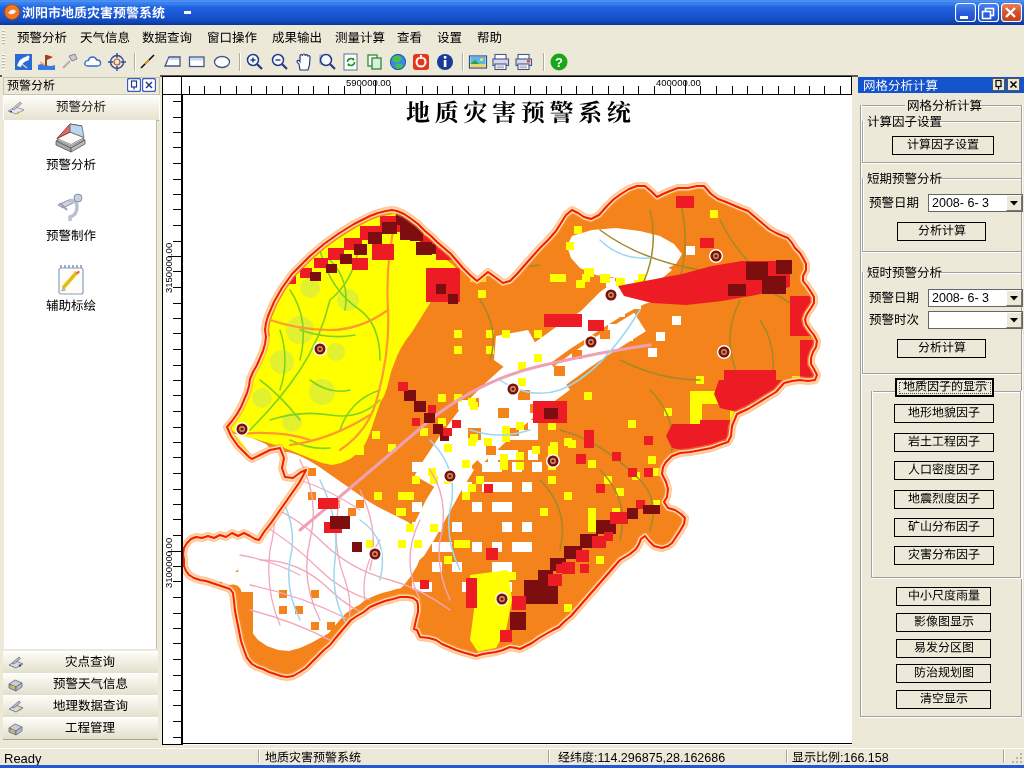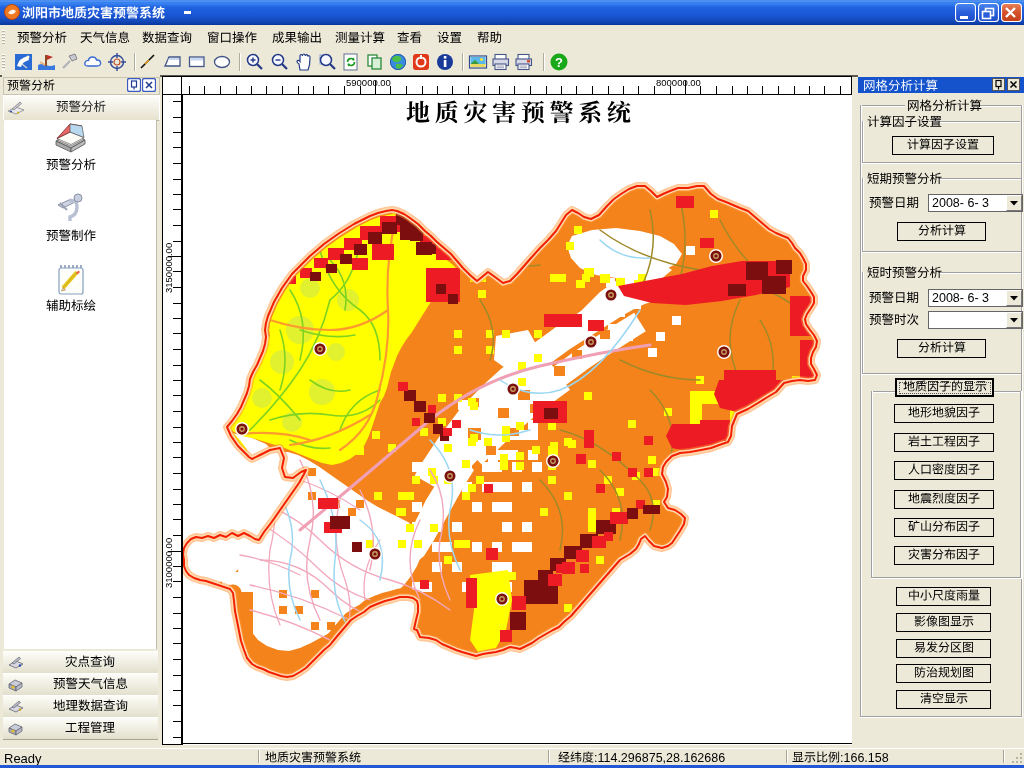--- a/index.html
+++ b/index.html
@@ -391,21 +391,21 @@
     <rect x="550" y="10" width="1" height="8" fill="#000"></rect>
     <rect x="565" y="10" width="1" height="8" fill="#000"></rect>
     <rect x="580" y="10" width="1" height="8" fill="#000"></rect>
     <rect x="596" y="10" width="1" height="8" fill="#000"></rect>
     <rect x="612" y="10" width="1" height="8" fill="#000"></rect>
     <rect x="627" y="10" width="1" height="8" fill="#000"></rect>
     <rect x="642" y="10" width="1" height="8" fill="#000"></rect>
     <rect x="658" y="10" width="1" height="8" fill="#000"></rect>
   </svg>
 <div style="position:absolute;left:346px;top:77px;font:9.5px 'Liberation Sans',sans-serif;color:#000">590000.00</div>
-<div style="position:absolute;left:656px;top:77px;font:9.5px 'Liberation Sans',sans-serif;color:#000">800000.00</div>
+<div style="position:absolute;left:656px;top:77px;font:9.5px 'Liberation Sans',sans-serif;color:#000">400000.00</div>
 <div style="position:absolute;left:162px;top:95px;width:20px;height:650px;background:#fff;border:1px solid #000;border-top:none;box-sizing:border-box;"></div>
 <svg style="position:absolute;left:162px;top:95px;shape-rendering:crispEdges" width="20" height="650">
     <rect x="11" y="6" width="8" height="1" fill="#000"></rect>
     <rect x="11" y="22" width="8" height="1" fill="#000"></rect>
     <rect x="11" y="37" width="8" height="1" fill="#000"></rect>
     <rect x="11" y="52" width="8" height="1" fill="#000"></rect>
     <rect x="11" y="68" width="8" height="1" fill="#000"></rect>
     <rect x="11" y="84" width="8" height="1" fill="#000"></rect>
     <rect x="11" y="99" width="8" height="1" fill="#000"></rect>
     <rect x="11" y="114" width="8" height="1" fill="#000"></rect>

